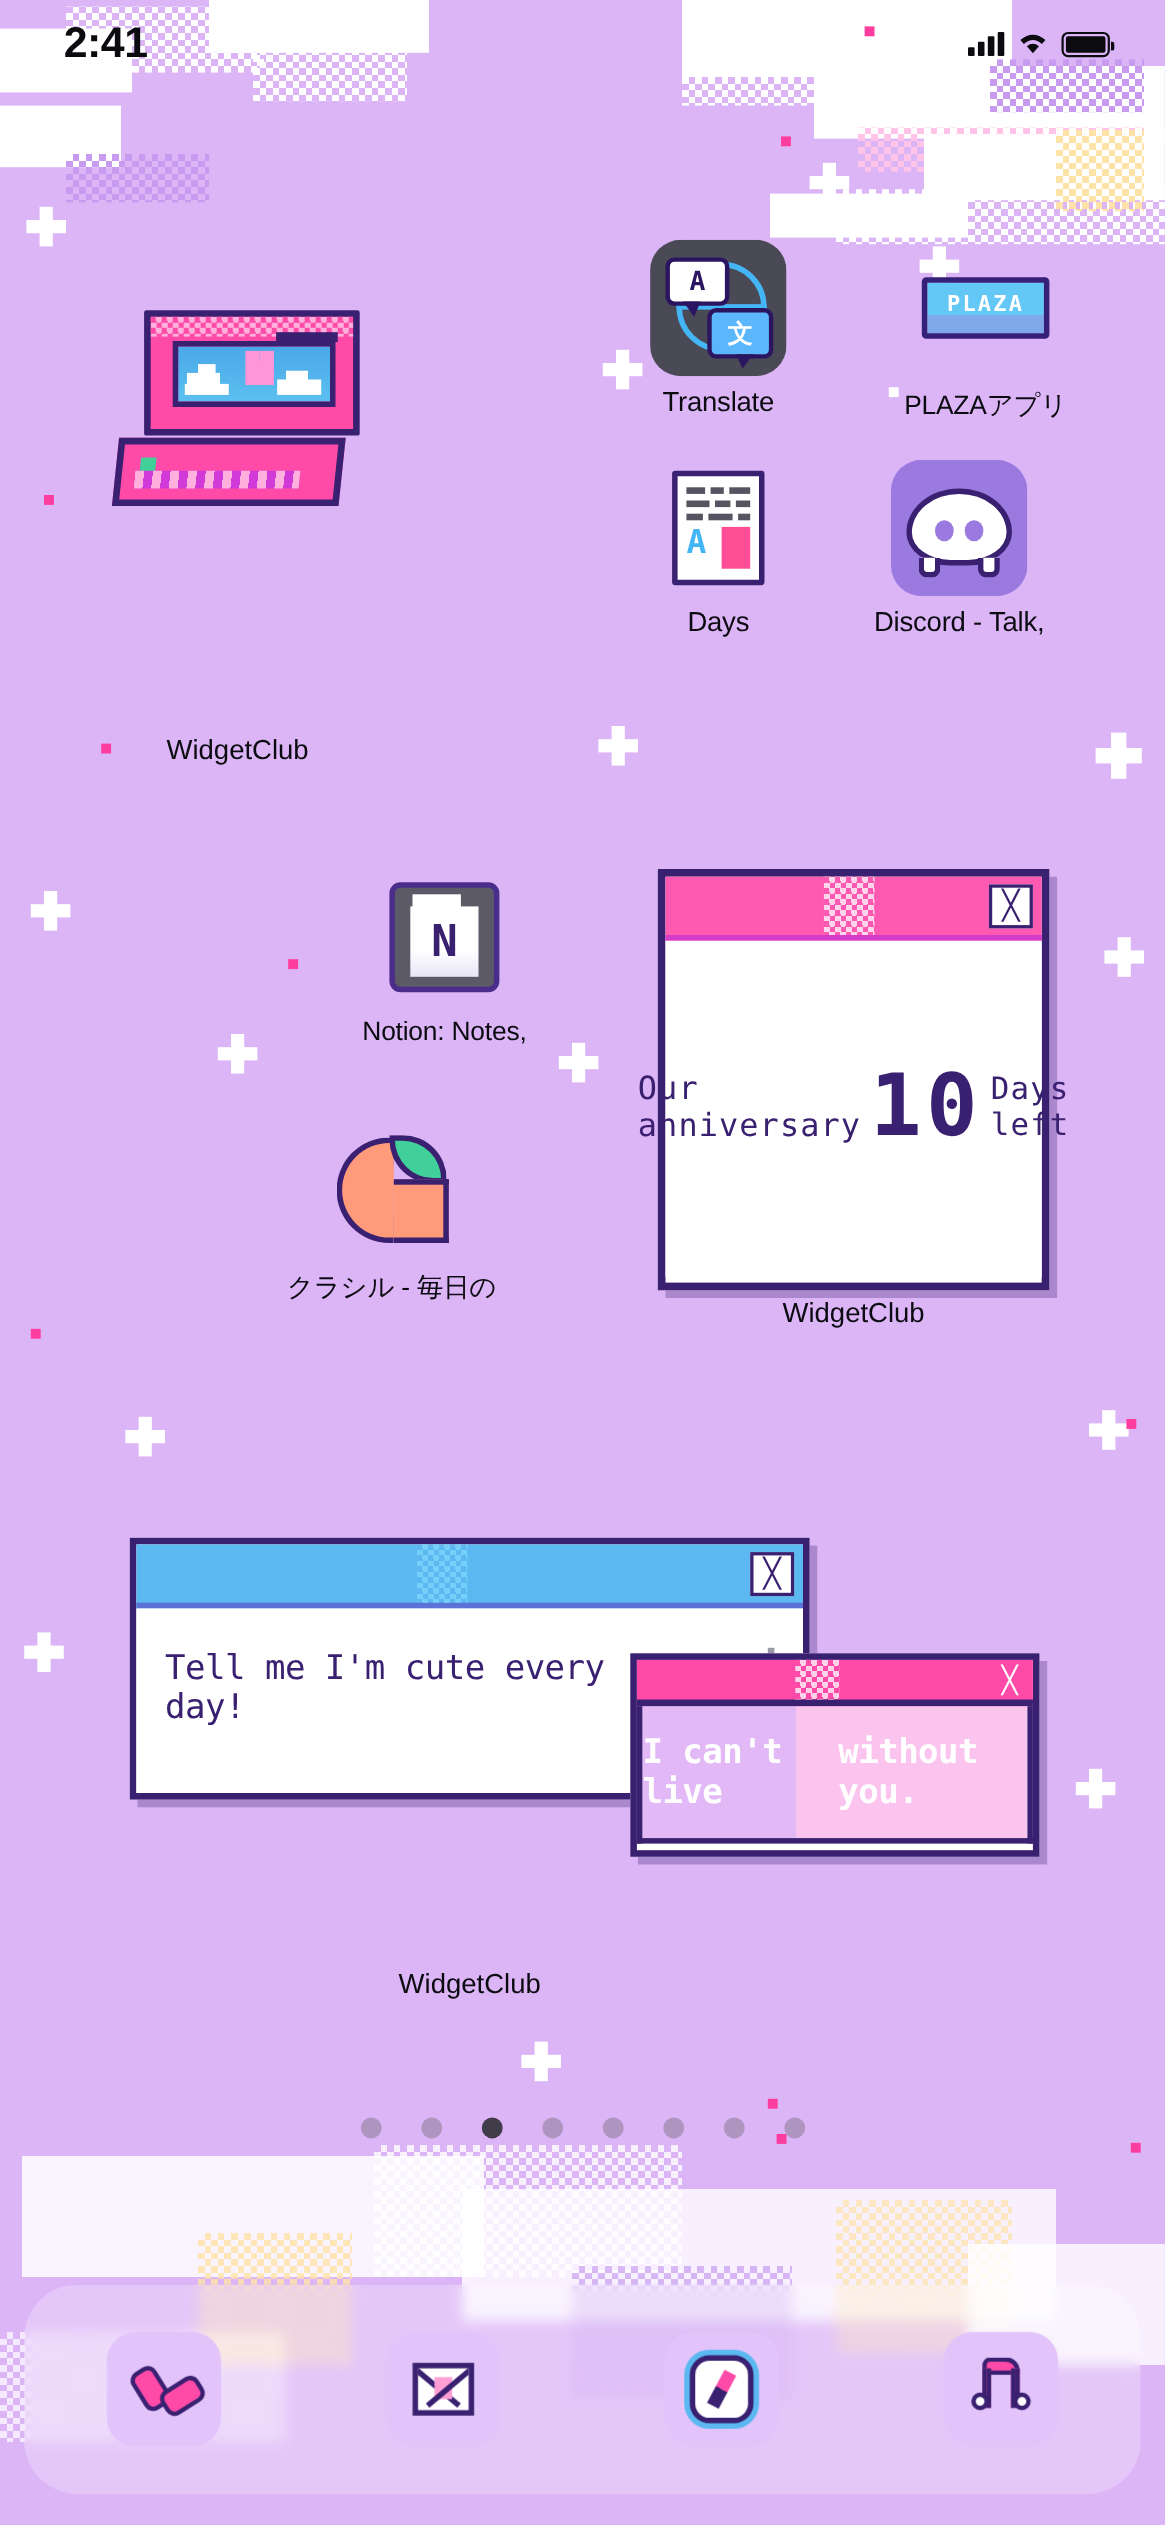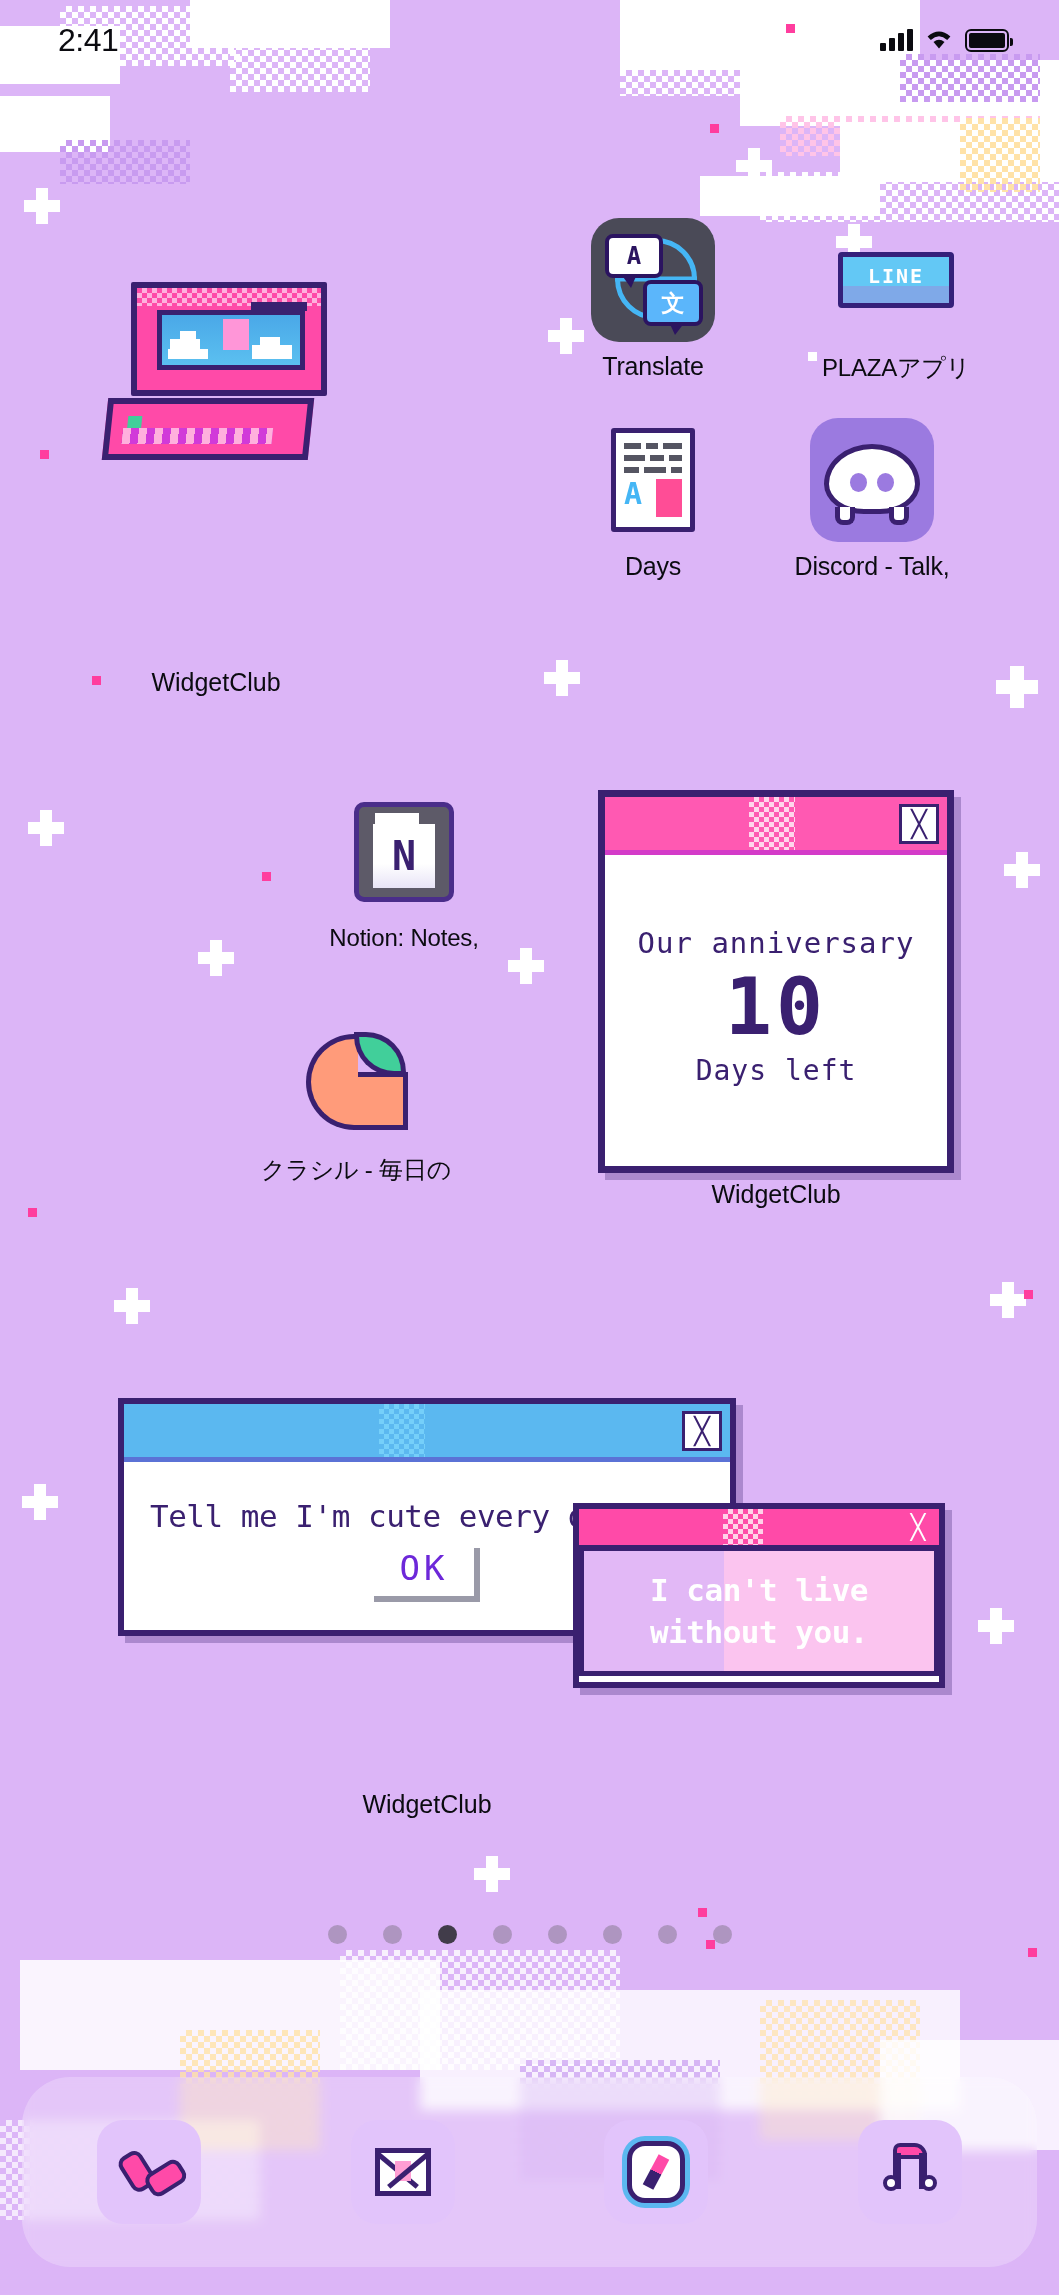--- a/index.html
+++ b/index.html
@@ -73,22 +73,22 @@
     position: absolute;
     top: 0; left: 0; right: 0;
     height: 80px;
     z-index: 30;
     display: flex;
     align-items: center;
     justify-content: space-between;
     padding: 0 50px 0 58px;
   }
   #status-time {
-    font-size: 32px;
-    font-weight: normal;
+    font-size: 39px;
+    font-weight: bold;
     color: #0b0b10;
     letter-spacing: -0.5px;
   }
   #status-icons { display: flex; align-items: center; gap: 11px; }
   .bars { display: flex; align-items: flex-end; gap: 3px; height: 22px; }
   .bars i { display: block; width: 6px; background: #0b0b10; border-radius: 1px; }
   .bars i:nth-child(1) { height: 8px; }
   .bars i:nth-child(2) { height: 13px; }
   .bars i:nth-child(3) { height: 18px; }
   .bars i:nth-child(4) { height: 22px; }
@@ -322,21 +322,21 @@
   .closebtn {
     width: 40px; height: 40px;
     background: #ffffff;
     border: 3px solid #3a2070;
     display: flex; align-items: center; justify-content: center;
     font-family: "DejaVu Sans Mono", monospace;
     font-size: 26px; font-weight: bold; color: #3a2070; line-height: 1;
   }
   .pixwin-body {
     background: #ffffff;
-    display: flex; flex-direction: column;
+    display: flex; flex-direction: row;
     align-items: center; justify-content: center;
     font-family: "DejaVu Sans Mono", monospace;
     color: #3a2070;
   }
 
   
   #w-anniv { left: 598px; top: 790px; width: 356px; height: 383px; border-width: 7px; }
   #w-anniv .pixwin-bar { background: #ff59b2; border-bottom: 5px solid #d43bc8; }
   #w-anniv .pixwin-body { height: calc(100% - 63px); gap: 8px; padding: 14px 0 18px; }
   .anniv-title { font-size: 29px; letter-spacing: 1px; }
@@ -628,21 +628,21 @@
       <div class="tr-bg"></div>
       <div class="tr-globe"></div>
       <div class="tr-bub-w">A</div>
       <div class="tr-bub-b">文</div>
     </div>
     <div class="app-label">Translate</div>
   </div>
 
   <div class="cell app" style="left:810px;top:218px;">
     <div class="app-icon icon-plain plaza">
-      <div class="plaza-banner">LINE</div>
+      <div class="plaza-banner">PLAZA</div>
     </div>
     <div class="app-label lbl-sm">PLAZAアプリ</div>
   </div>
 
   <div class="cell app" style="left:567px;top:418px;">
     <div class="app-icon icon-plain">
       <div class="pages-doc">
         <div class="pg-row">
             <i style="flex:.8"></i>
             <i style="flex:.6"></i>

